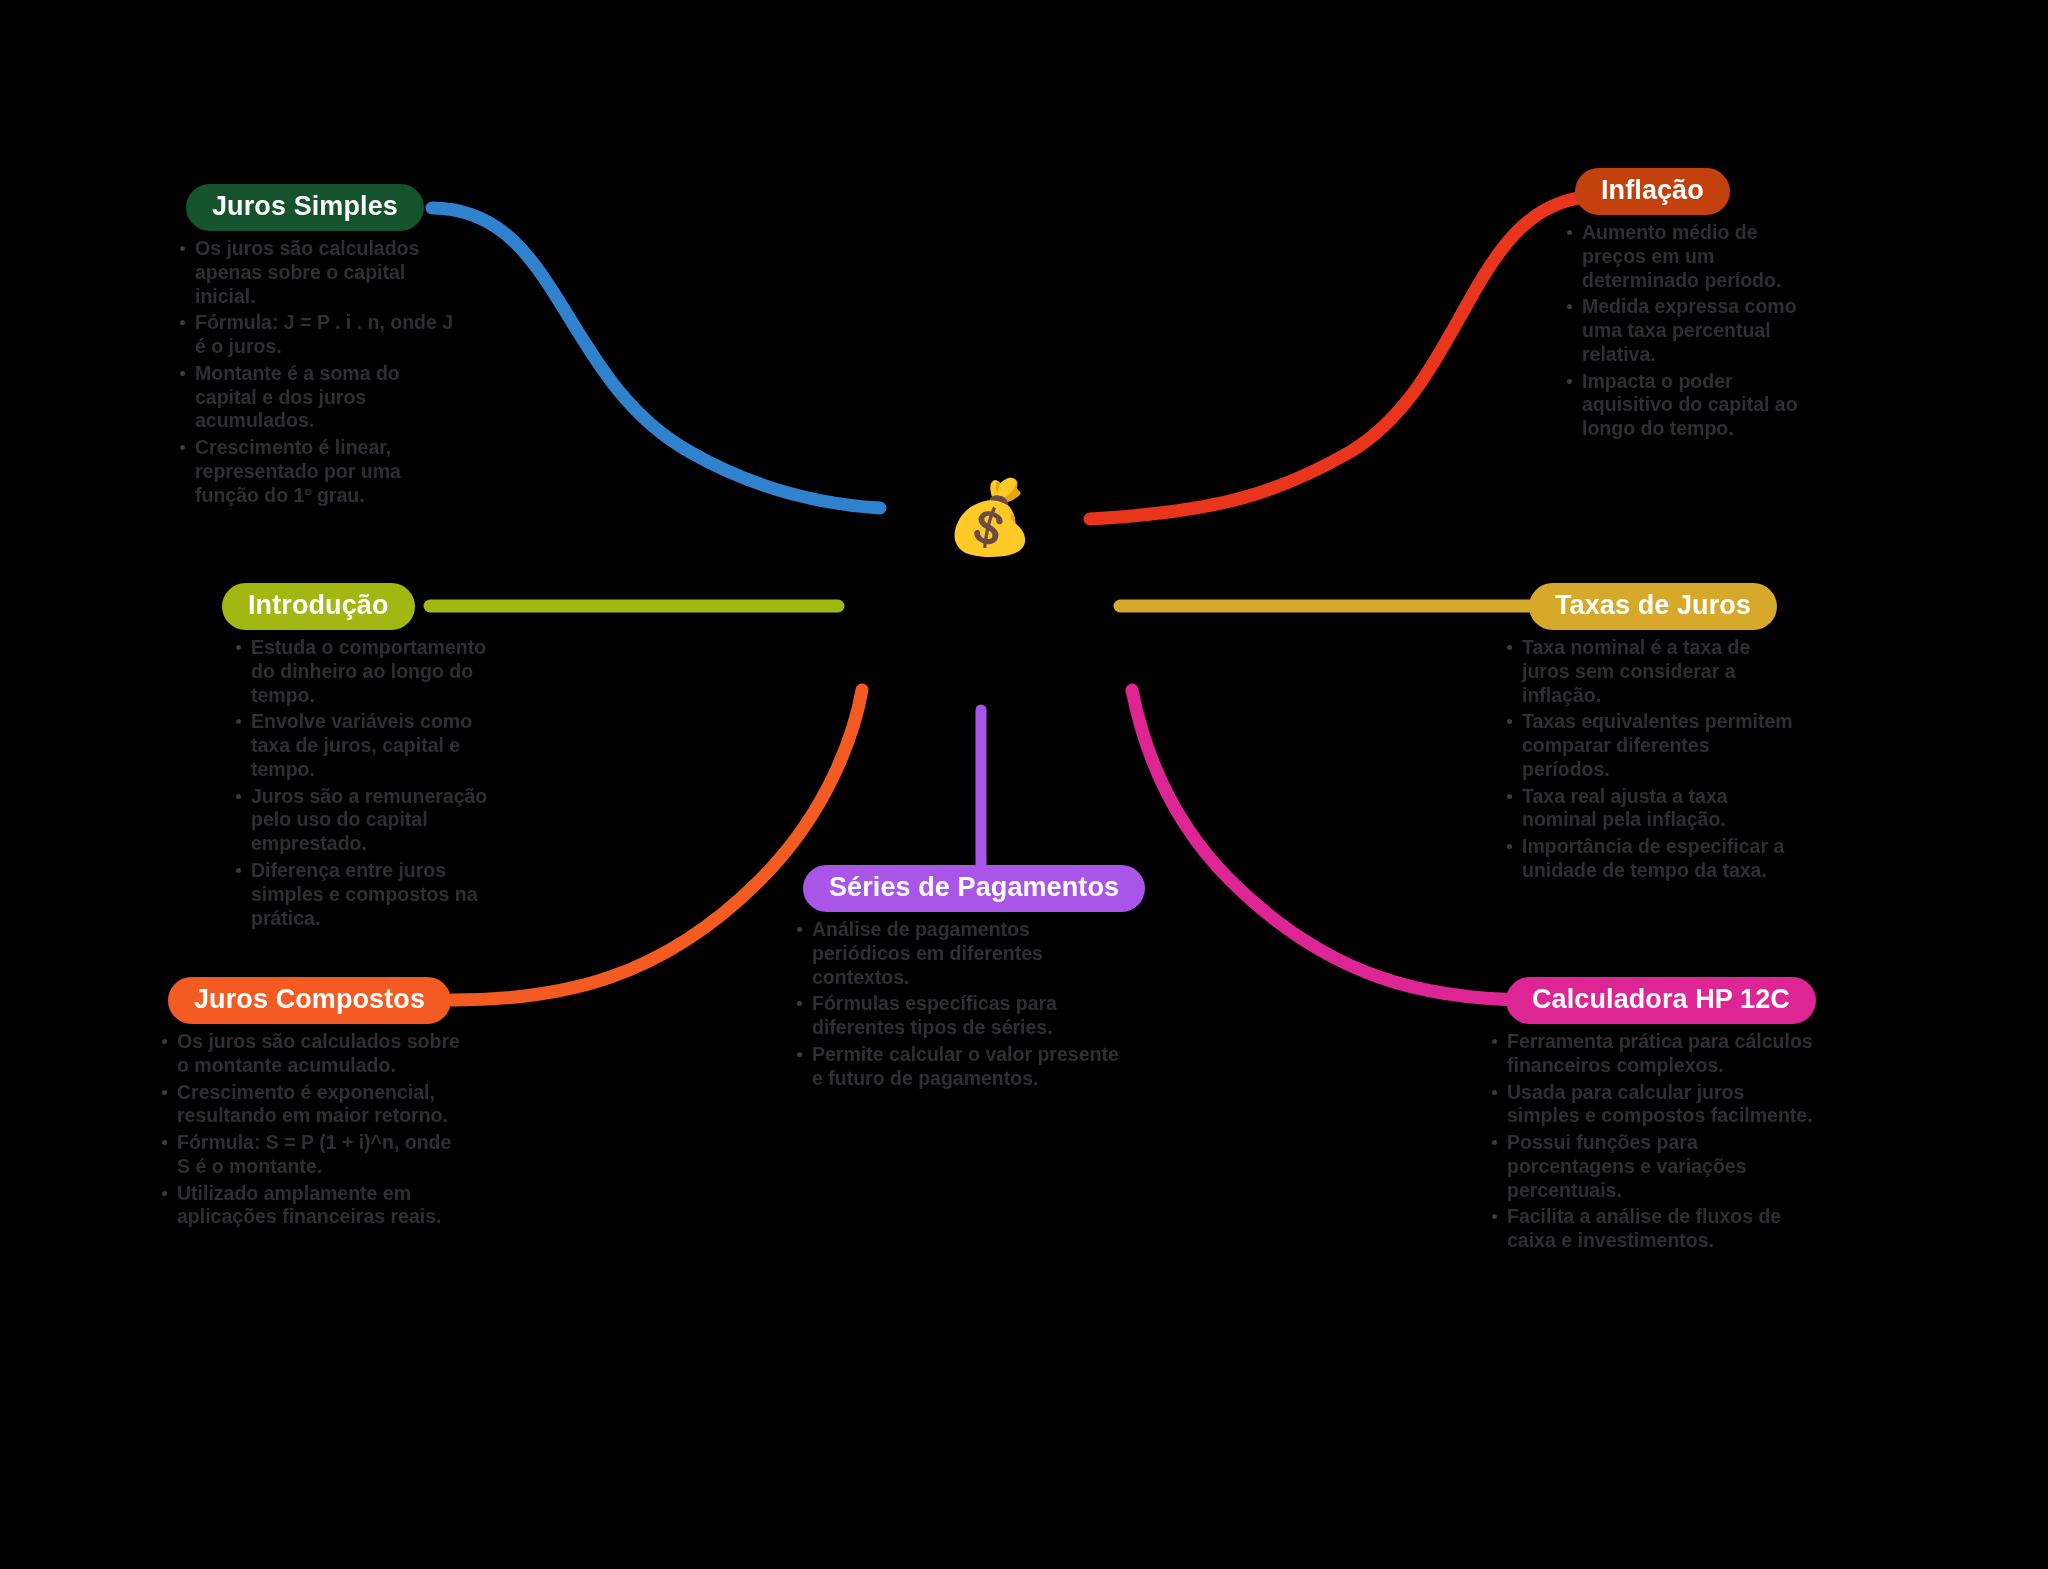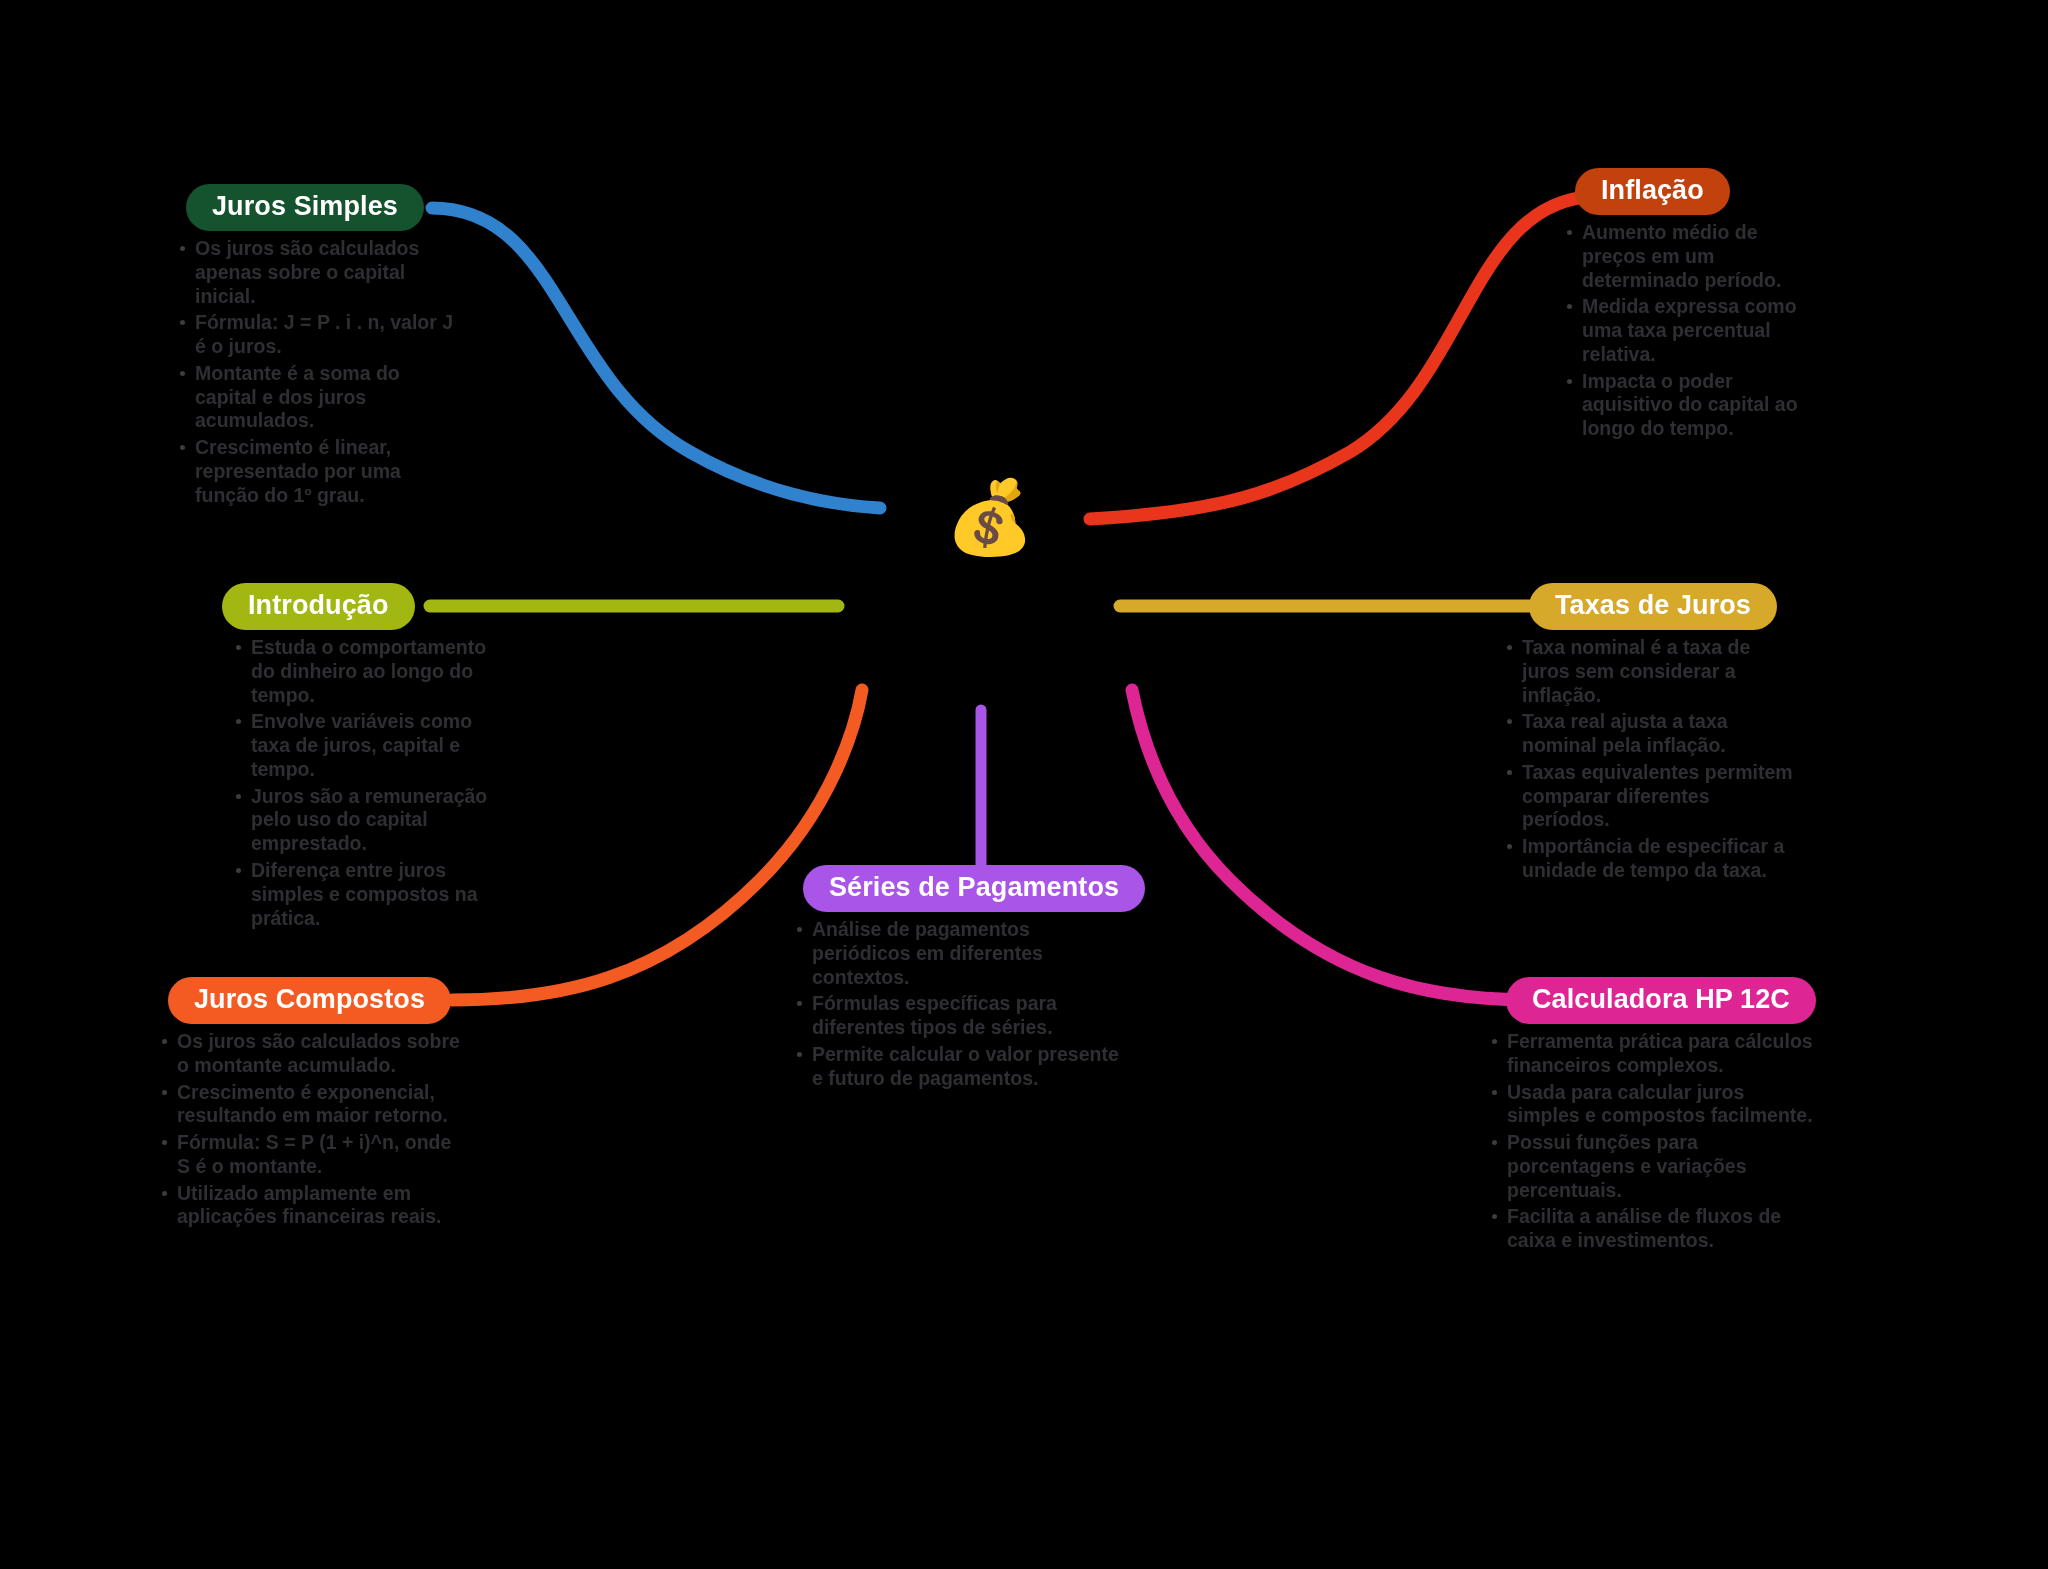--- a/index.html
+++ b/index.html
@@ -133,21 +133,21 @@
 
     <path d="M 1533 1000 C 1430 1000, 1330 980, 1230 880 C 1160 810, 1140 730, 1132 690" fill="none" stroke="#DE2594" stroke-width="13" stroke-linecap="round"></path>
   </svg>
 
   <div class="center-icon">💰</div>
 
   <div class="branch" id="branch-juros-simples">
     <div class="pill" style="background:#14532d">Juros Simples</div>
     <ul class="bullets">
       <li>Os juros são calculados apenas sobre o capital inicial.</li>
-      <li>Fórmula: J = P . i . n, valor J é o juros.</li>
+      <li>Fórmula: J = P . i . n, onde J é o juros.</li>
       <li>Montante é a soma do capital e dos juros acumulados.</li>
       <li>Crescimento é linear, representado por uma função do 1º grau.</li>
     </ul>
   </div>
 
   <div class="branch" id="branch-inflacao">
     <div class="pill" style="background:#c2410c">Inflação</div>
     <ul class="bullets">
       <li>Aumento médio de preços em um determinado período.</li>
       <li>Medida expressa como uma taxa percentual relativa.</li>
@@ -162,22 +162,22 @@
       <li>Envolve variáveis como taxa de juros, capital e tempo.</li>
       <li>Juros são a remuneração pelo uso do capital emprestado.</li>
       <li>Diferença entre juros simples e compostos na prática.</li>
     </ul>
   </div>
 
   <div class="branch" id="branch-taxas">
     <div class="pill" style="background:#D6A92B">Taxas de Juros</div>
     <ul class="bullets">
       <li>Taxa nominal é a taxa de juros sem considerar a inflação.</li>
+      <li>Taxas equivalentes permitem comparar diferentes períodos.</li>
       <li>Taxa real ajusta a taxa nominal pela inflação.</li>
-      <li>Taxas equivalentes permitem comparar diferentes períodos.</li>
       <li>Importância de especificar a unidade de tempo da taxa.</li>
     </ul>
   </div>
 
   <div class="branch" id="branch-juros-compostos">
     <div class="pill" style="background:#F45B22">Juros Compostos</div>
     <ul class="bullets">
       <li>Os juros são calculados sobre o montante acumulado.</li>
       <li>Crescimento é exponencial, resultando em maior retorno.</li>
       <li>Fórmula: S = P (1 + i)^n, onde S é o montante.</li>

